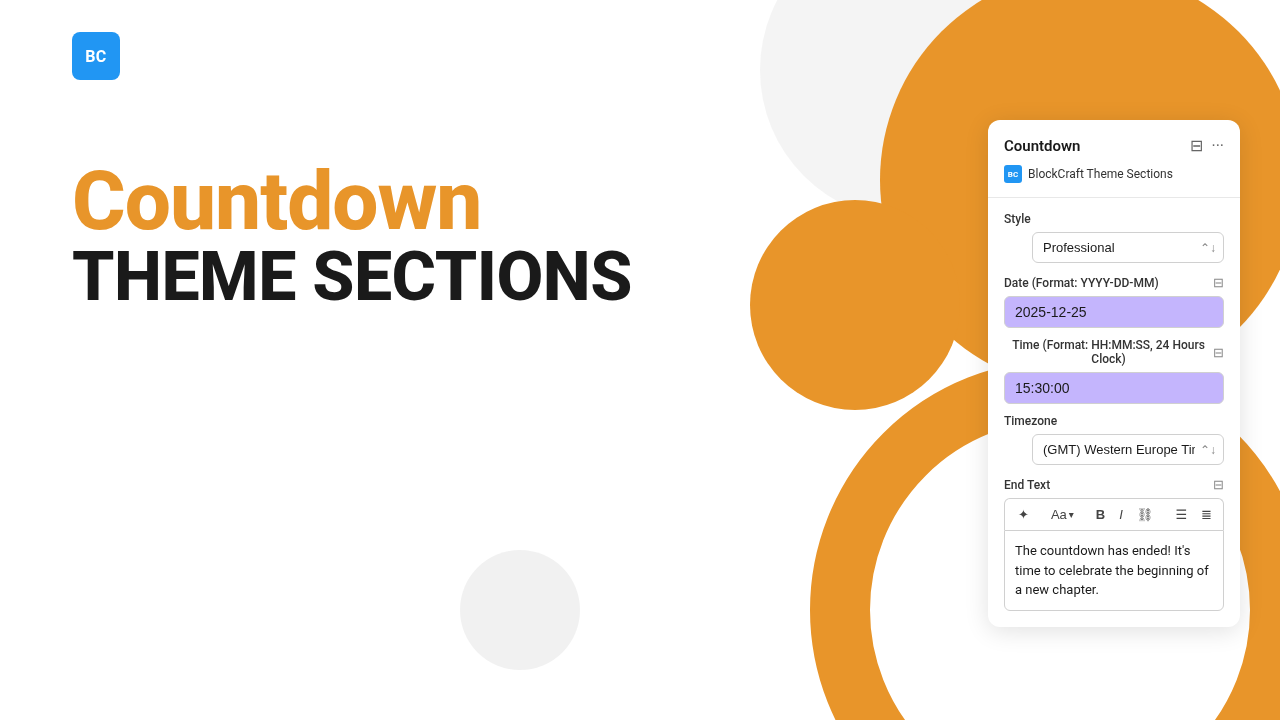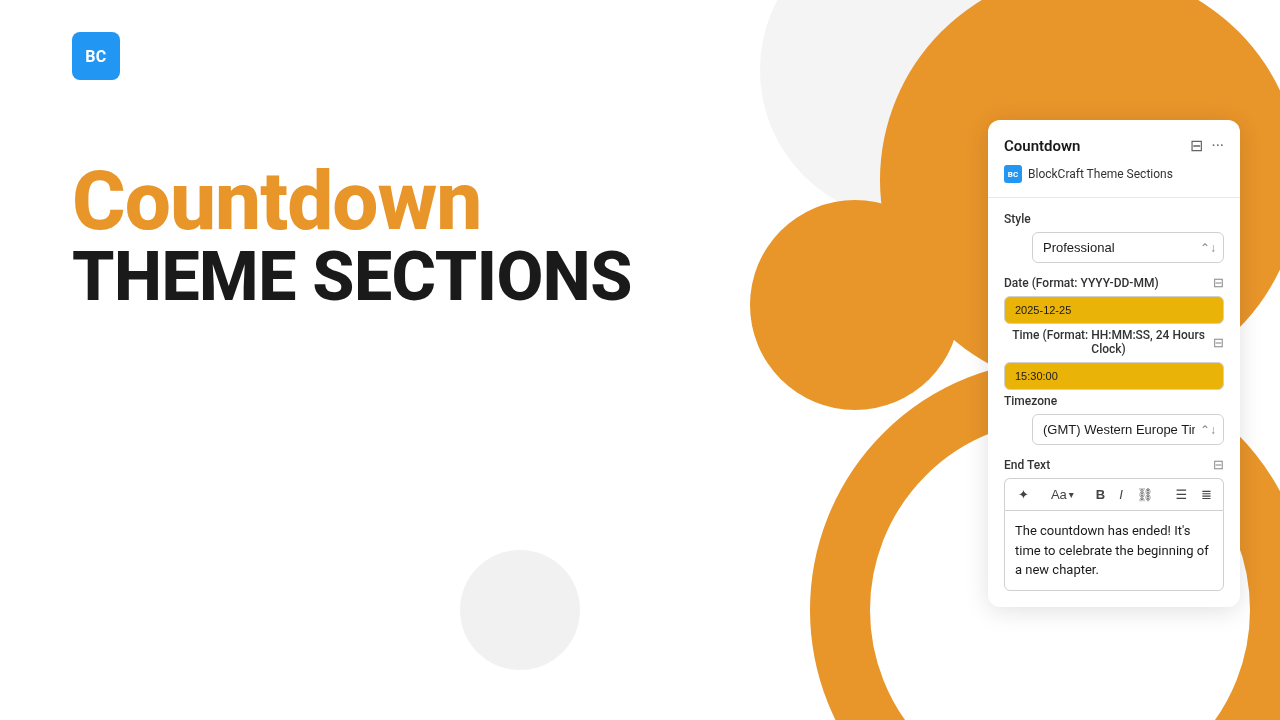--- a/index.html
+++ b/index.html
@@ -212,25 +212,25 @@
       transform: translateY(-50%);
       color: #888;
       font-size: 12px;
       pointer-events: none;
     }
     .input-field {
       width: 100%;
       padding: 7px 10px;
       border: 1px solid #d0d0d0;
       border-radius: 6px;
-      font-size: 11px;
-      color: #1a1a1a;
-      background: #eab308;
+      font-size: 14px;
+      color: #1a1a1a;
+      background: #c4b5fd;
       outline: none;
-      margin-bottom: 4px;
+      margin-bottom: 10px;
     }
 
     
     .end-text-section {
       margin-top: 2px;
     }
     .end-text-label {
       font-size: 12px;
       font-weight: 500;
       color: #333;

